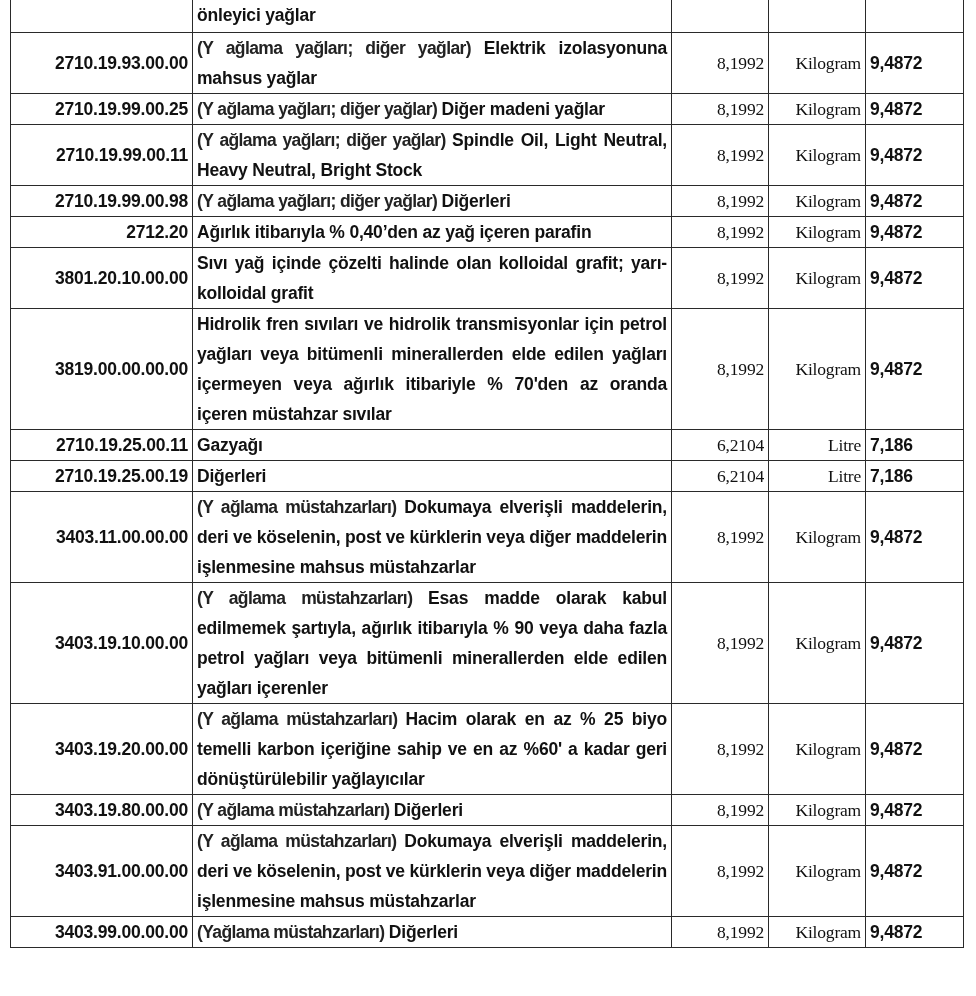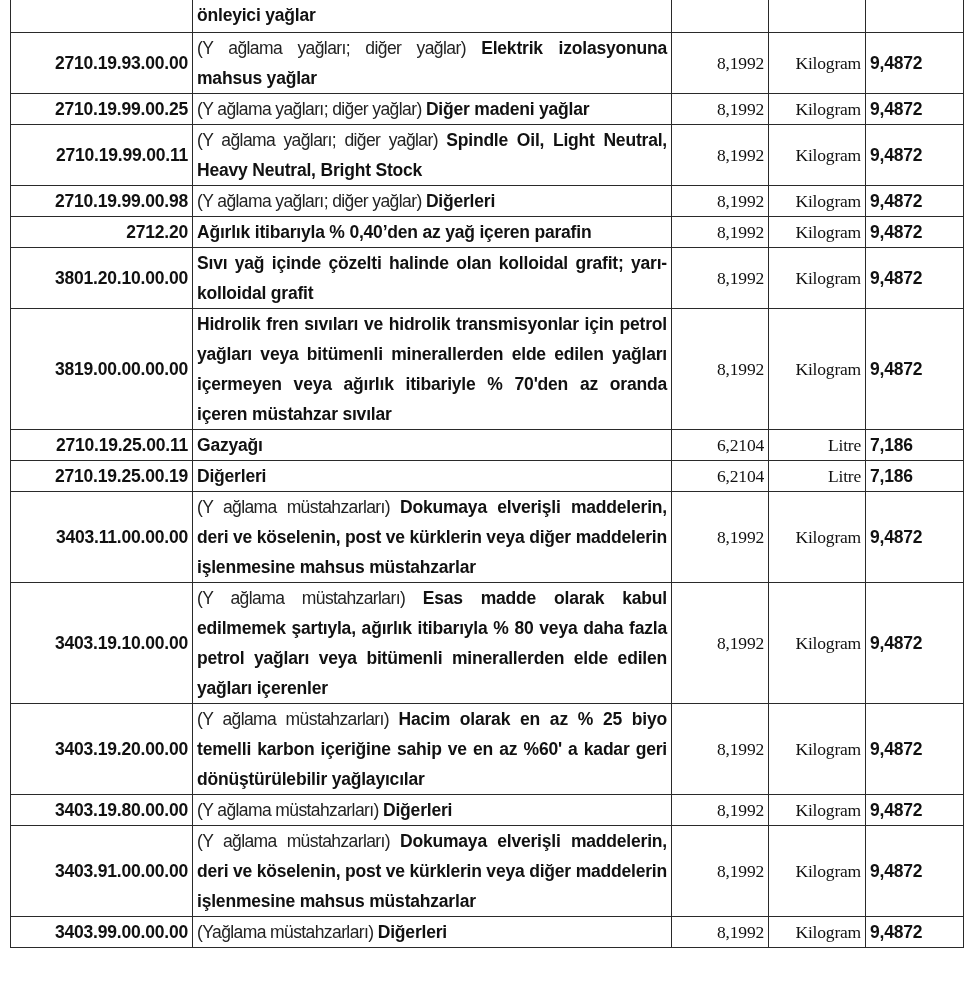--- a/index.html
+++ b/index.html
@@ -45,21 +45,21 @@
       white-space: nowrap;
       letter-spacing: -0.4px;
     }
     td.desc {
       text-align: justify;
       text-align-last: left;
       padding-left: 2px;
       padding-right: 2px;
     }
     td.desc .normal {
-      font-weight: normal;
+      font-weight: bold;
       color: #222;
       letter-spacing: -0.6px;
     }
     td.desc .bold {
       font-weight: bold;
       margin-top: 32px;
     }
     td.rate, td.unit {
       text-align: right;
       white-space: nowrap;
@@ -168,21 +168,21 @@
   <tr>
     <td class="code">3403.11.00.00.00</td>
     <td class="desc"><span class="normal">(Y ağlama müstahzarları) </span><span class="bold">Dokumaya elverişli maddelerin, deri ve köselenin, post ve kürklerin veya diğer maddelerin işlenmesine mahsus müstahzarlar</span></td>
     <td class="rate">8,1992</td>
     <td class="unit">Kilogram</td>
     <td class="total">9,4872</td>
   </tr>
 
   <tr>
     <td class="code">3403.19.10.00.00</td>
-    <td class="desc"><span class="normal">(Y ağlama müstahzarları) </span><span class="bold">Esas madde olarak kabul edilmemek şartıyla, ağırlık itibarıyla % 80 veya daha fazla petrol yağları veya bitümenli minerallerden elde edilen yağları içerenler</span></td>
+    <td class="desc"><span class="normal">(Y ağlama müstahzarları) </span><span class="bold">Esas madde olarak kabul edilmemek şartıyla, ağırlık itibarıyla % 90 veya daha fazla petrol yağları veya bitümenli minerallerden elde edilen yağları içerenler</span></td>
     <td class="rate">8,1992</td>
     <td class="unit">Kilogram</td>
     <td class="total">9,4872</td>
   </tr>
 
   <tr>
     <td class="code">3403.19.20.00.00</td>
     <td class="desc"><span class="normal">(Y ağlama müstahzarları) </span><span class="bold">Hacim olarak en az % 25 biyo temelli karbon içeriğine sahip ve en az %60' a kadar geri dönüştürülebilir yağlayıcılar</span></td>
     <td class="rate">8,1992</td>
     <td class="unit">Kilogram</td>

